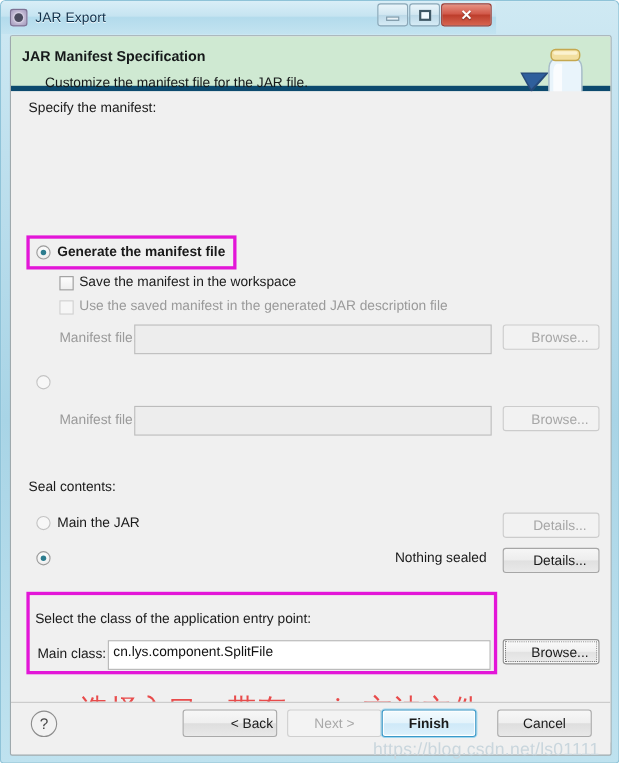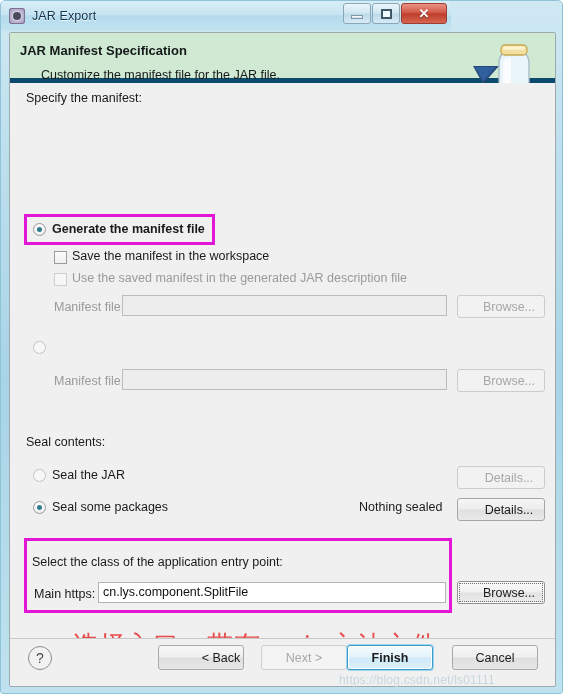--- a/index.html
+++ b/index.html
@@ -187,21 +187,21 @@
     box-sizing: border-box;
     border: 1px solid #9c9c9c;
     background: linear-gradient(to bottom, #fdfdfd, #eeeeee);
   }
   .checkbox.dis { border-color: #cfcfcf; background: #f6f6f6; }
 
   
   .textfield {
     position: absolute;
     box-sizing: border-box;
-    height: 21px;
+    height: 27px;
     border: 1px solid #bcbcbc;
     background: #ededed;
     font-size: 12.5px;
     line-height: 19px;
     padding: 0 4px;
     color: #333;
     white-space: nowrap;
     overflow: hidden;
   }
   .textfield.enabled {
@@ -293,21 +293,21 @@
     border: 1px solid #3c99c8;
     box-shadow: 0 0 0 1px #9ed7f0, inset 0 0 0 1px #ffffff;
     background: linear-gradient(to bottom, #f4fbfe 0%, #e4f3fb 48%, #cfe9f8 52%, #dcf0fb 100%);
     font-weight: bold;
   }
 
   
   #watermark {
     position: absolute;
     left: 338px; top: 672px;
-    font-size: 12px;
+    font-size: 16px;
     color: #c9d6dd;
     letter-spacing: 0.2px;
     font-family: "Liberation Sans", sans-serif;
     white-space: nowrap;
   }
 </style>
 </head>
 <body>
 
 <div id="window">
@@ -359,43 +359,42 @@
 
       <div class="radio off" style="left:23px; top:258px;"></div>
 
       <div class="lbl dim" style="left:44px; top:291px;">Manifest file:</div>
       <div class="textfield" style="left:112px; top:286px; width:325px;"></div>
       <div class="btn disabled" style="left:447px; top:286px; width:88px;">Browse...</div>
 
       <div class="lbl" style="left:16px; top:352px;">Seal contents:</div>
 
       <div class="radio off" style="left:23px; top:386px;"></div>
-      <div class="lbl" style="left:42px; top:385px;">Seal the JAR</div>
+      <div class="lbl" style="left:42px; top:385px;">Main the JAR</div>
       <div class="btn disabled" style="left:447px; top:383px; width:88px;">Details...</div>
 
       <div class="radio on" style="left:23px; top:418px;"></div>
-      <div class="lbl" style="left:42px; top:417px;">Seal some packages</div>
       <div class="lbl" style="left:349px; top:417px;">Nothing sealed</div>
       <div class="btn" style="left:447px; top:415px; width:88px;">Details...</div>
 
       <div class="lbl" style="left:22px; top:472px;">Select the class of the application entry point:</div>
 
-      <div class="lbl" style="left:24px; top:504px;">Main https:</div>
+      <div class="lbl" style="left:24px; top:504px;">Main class:</div>
       <div class="textfield enabled" style="left:88px; top:499px; width:348px;">cn.lys.component.SplitFile</div>
       <div class="btn focus" style="left:447px; top:498px; width:88px;">Browse...</div>
 
       <div class="hl" style="left:14px; top:131px; width:191px; height:31px;"></div>
       <div class="hl" style="left:14px; top:455px; width:428px; height:75px;"></div>
 
       <div id="cn-note">选择入口，带有main方法文件</div>
     </div>
 
     <div id="buttonbar">
       <div id="help-icon">?</div>
-      <div class="navbtn" style="left:148px;padding-left:40px;">&lt; Back</div>
+      <div class="navbtn" style="left:156px;padding-left:40px;">&lt; Back</div>
       <div class="navbtn disabled" style="left:251px;">Next &gt;</div>
       <div class="navbtn default" style="left:337px;">Finish</div>
       <div class="navbtn" style="left:442px;">Cancel</div>
     </div>
 
   </div>
 
   <div id="watermark">https://blog.csdn.net/ls01111</div>
 
 </div>

